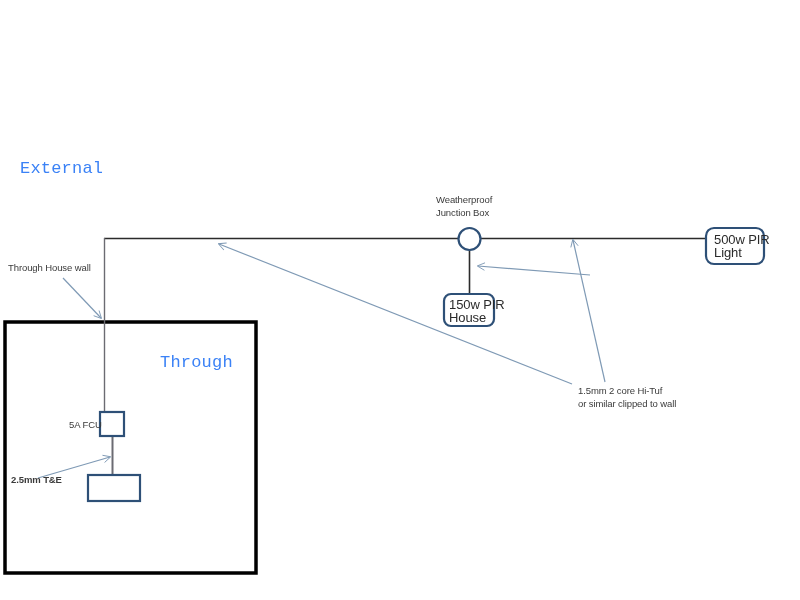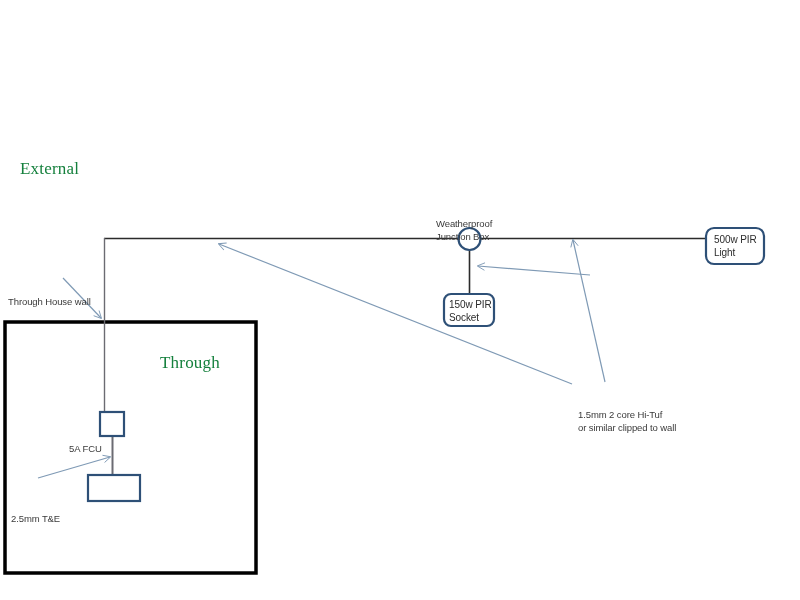--- a/index.html
+++ b/index.html
@@ -27,33 +27,32 @@
     height: 600px;
   }
   .label {
     position: absolute;
     font-family: "Liberation Sans", sans-serif;
     font-size: 9.5px;
     color: #3a3a3a;
     line-height: 13px;
     white-space: pre-line;
     letter-spacing: -0.1px;
-    margin-top: 24px;
   }
   .zone-label {
     position: absolute;
-    font-family: Liberation Serif, serif;
+    font-family: Liberation Mono, monospace;
     font-size: 17px;
-    color: #15803d;
+    color: #3b82f6;
     letter-spacing: 0.2px;
   }
   .box-label {
     position: absolute;
     font-family: "Liberation Sans", sans-serif;
-    font-size: 10px;
+    font-size: 13px;
     color: #2b2b2b;
     line-height: 12.5px;
     white-space: pre-line;
     letter-spacing: -0.1px;
   }
 </style>
 </head>
 <body>
 
 <div id="canvas">
@@ -99,28 +98,28 @@
   </svg>
 
   <div class="zone-label" style="left:20px; top:159px;">External</div>
 
   <div class="zone-label" style="left:160px; top:353px;">Through</div>
 
   <div class="label" style="left:436px; top:193px;">Weatherproof
 Junction Box</div>
 
   <div class="box-label" style="left:449px; top:299px;">150w PIR
-Socket</div>
+House</div>
 
   <div class="box-label" style="left:714px; top:234px;">500w PIR
 Light</div>
 
   <div class="label" style="left:57px; top:418px;padding-left:12px;">5A FCU</div>
 
 
-  <div class="label" style="left:8px; top:271px;">Through House wall</div>
+  <div class="label" style="left:8px; top:261px;">Through House wall</div>
 
-  <div class="label" style="left:11px; top:488px;">2.5mm T&amp;E</div>
+  <div class="label" style="left:11px; top:473px;font-weight:bold;">2.5mm T&amp;E</div>
 
   <div class="label" style="left:578px; top:384px;">1.5mm 2 core Hi-Tuf
 or similar clipped to wall</div>
 
 </div>
 
 </body></html>

